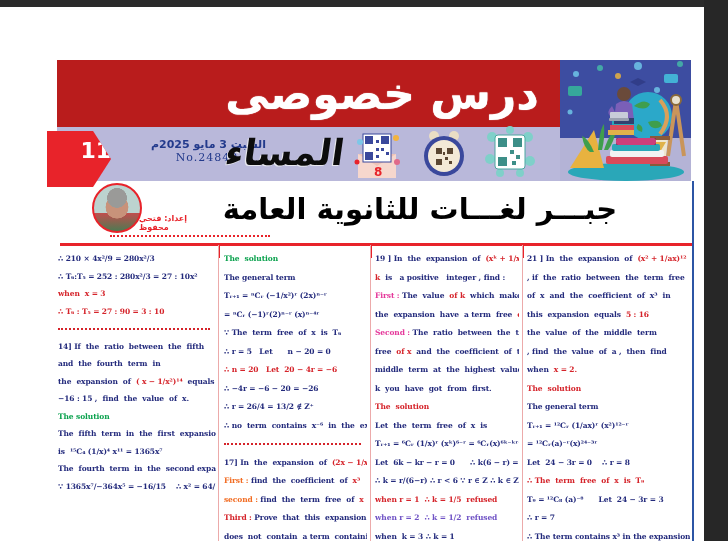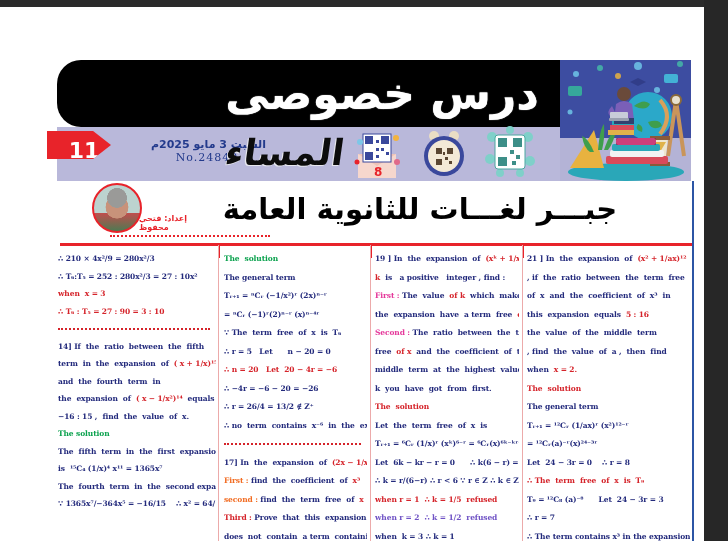--- a/index.html
+++ b/index.html
@@ -3,28 +3,28 @@
 <meta charset="utf-8">
 <style>
   html,body{margin:0;padding:0;background:#262626;width:728px;height:541px;overflow:hidden;
             font-family:"DejaVu Sans","Liberation Sans",sans-serif;}
   .stage{position:relative;width:728px;height:541px;}
   .page{position:absolute;left:0;top:7px;width:704px;height:534px;background:#ffffff;overflow:hidden;}
   .edge-right{position:absolute;right:0;top:0;width:24px;height:541px;background:#272727;}
   .edge-top{position:absolute;left:0;top:0;width:728px;height:7px;background:#2b2b2b;}
 
   
-  .banner{position:absolute;left:57px;top:53px;width:634px;height:67px;background:#000000;border-radius:24px;}
+  .banner{position:absolute;left:57px;top:53px;width:634px;height:67px;background:#b91c1c;}
   .banner-title{position:absolute;left:90px;top:4px;width:470px;height:60px;color:#ffffff;
                 font-size:44px;font-weight:900;text-align:center;direction:rtl;line-height:60px;
                 text-shadow:1px 1px 0 #fff0,0 0 1px #fff;}
   .band{position:absolute;left:57px;top:120px;width:634px;height:54px;background:#b9b8da;}
-  .badge11{position:absolute;left:47px;top:124px;width:64px;height:28px;background:#e8232a;
+  .badge11{position:absolute;left:47px;top:124px;width:64px;height:56px;background:#e8232a;
            clip-path:polygon(0 0,72% 0,100% 50%,72% 100%,0 100%);color:#fff;font-size:22px;
-           font-weight:900;line-height:40px;text-align:center;padding-left:10px;box-sizing:border-box;}
+           font-weight:900;line-height:40px;text-align:right;padding-left:10px;box-sizing:border-box;}
   .datebox{position:absolute;left:148px;top:131px;width:118px;text-align:center;color:#233a8c;}
   .date-l1{font-size:11px;font-weight:bold;direction:rtl;text-align:right;}
   .date-l2{font-size:11px;font-weight:normal;letter-spacing:1px;font-family:"DejaVu Serif",serif;}
   .masthead{position:absolute;left:252px;top:118px;width:92px;height:56px;color:#0c0c0c;
             font-size:36px;font-weight:900;direction:rtl;transform:skewX(-8deg);
             text-shadow:-1px 1px 0 #e8e8ee;line-height:56px;text-align:center;}
   .qr{position:absolute;width:50px;height:52px;}
   .qr svg{display:block;}
   .illus{position:absolute;left:560px;top:53px;width:131px;height:121px;}
 
@@ -215,21 +215,20 @@
     <div class="colsep" style="left:522px"></div>
     <div class="blueline"></div>
 
     <div class="mcol" style="left:58px;width:158px;--lh:17.5px">
         <div class="mline"><span class="c-n">∴ 210 × 4x²/9 = 280x²/3</span></div>
         <div class="mline"><span class="c-n">∴ T₆:T₅ = 252 : 280x²/3 = 27 : 10x²</span></div>
         <div class="mline"><span class="c-r">when  x = 3</span></div>
         <div class="mline"><span class="c-r">∴ T₆ : T₅ = 27 : 90 = 3 : 10</span></div>
         <div class="mdiv"></div>
         <div class="mline"><span class="c-n">14] If  the  ratio  between  the  fifth</span></div>
-        <div class="mline"><span class="c-n">term  in  the  expansion  of  </span><span class="c-r">( x + 1/x)¹⁵</span></div>
         <div class="mline"><span class="c-n">and  the  fourth  term  in</span></div>
         <div class="mline"><span class="c-n">the  expansion  of  </span><span class="c-r">( x − 1/x²)¹⁴</span><span class="c-n">  equals</span></div>
         <div class="mline"><span class="c-n">−16 : 15 ,  find  the  value  of  x.</span></div>
         <div class="mline"><span class="c-g">The solution</span></div>
         <div class="mline"><span class="c-n">The  fifth  term  in  the  first  expansion</span></div>
         <div class="mline"><span class="c-n">is  ¹⁵C₄ (1/x)⁴ x¹¹ = 1365x⁷</span></div>
         <div class="mline"><span class="c-n">The  fourth  term  in  the  second expansion</span></div>
         <div class="mline"><span class="c-n">∵ 1365x⁷/−364x⁵ = −16/15    ∴ x² = 64/</span></div>
       </div>
     <div class="mcol" style="left:224px;width:143px;--lh:18.5px">

